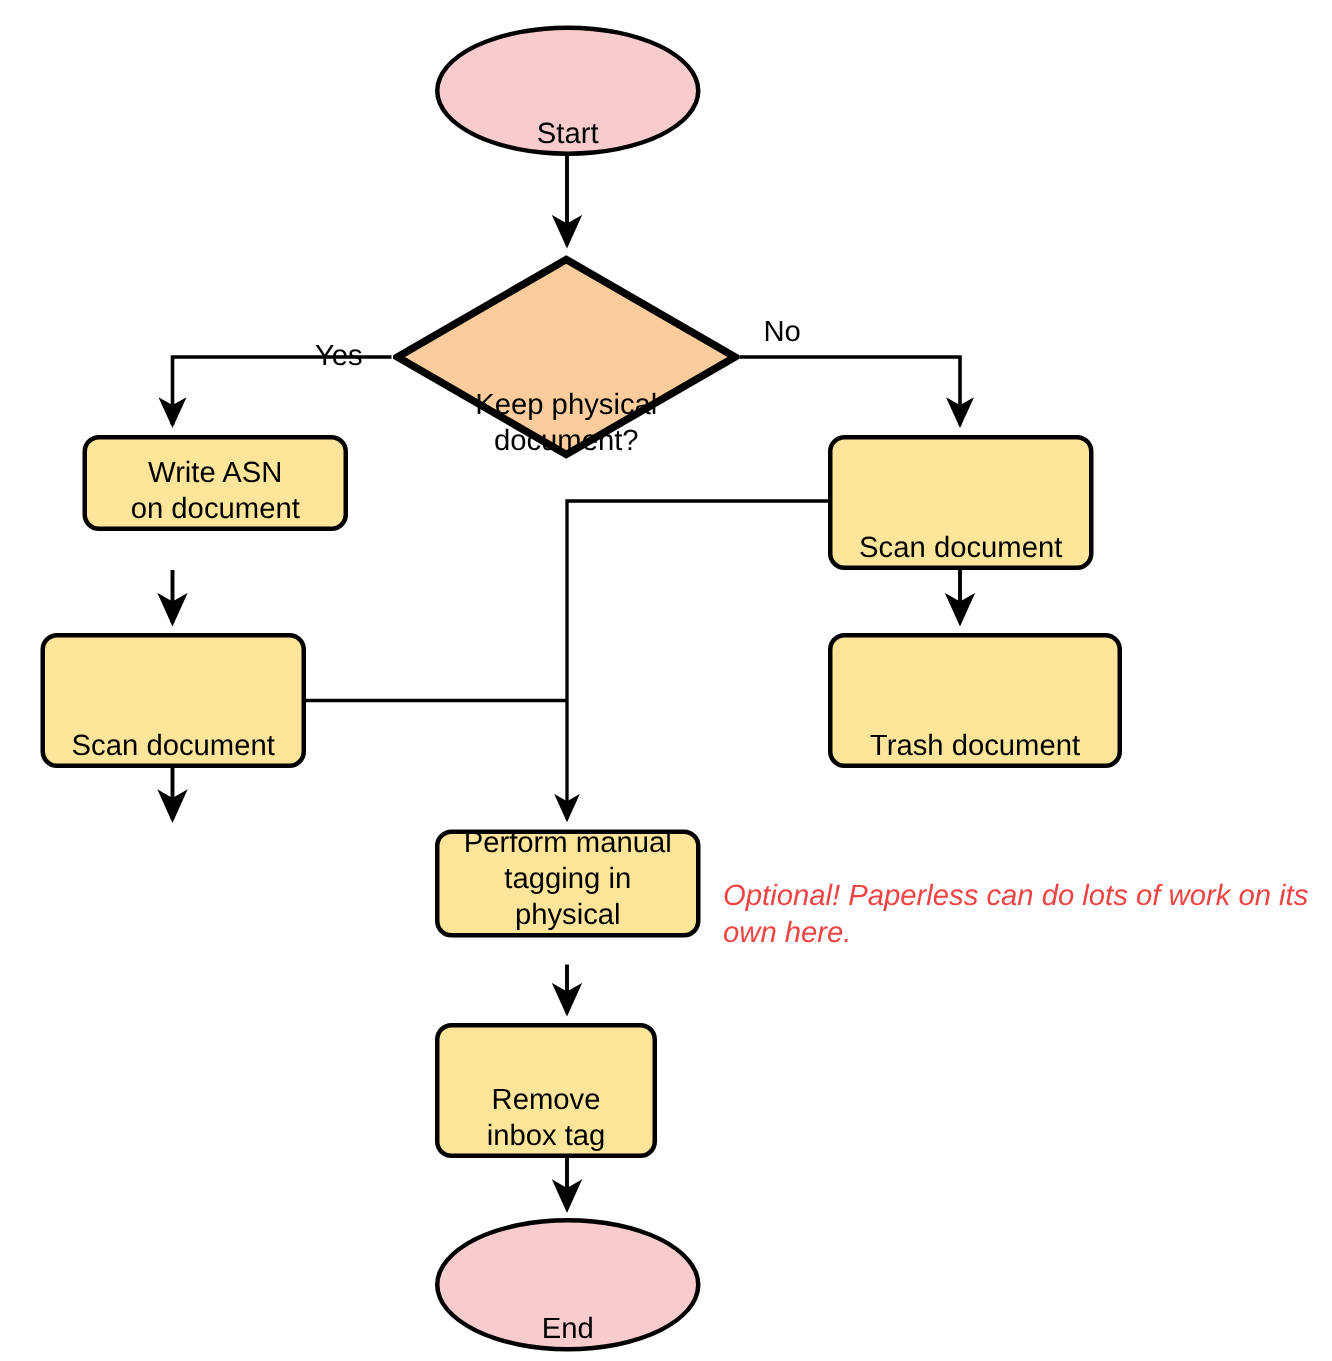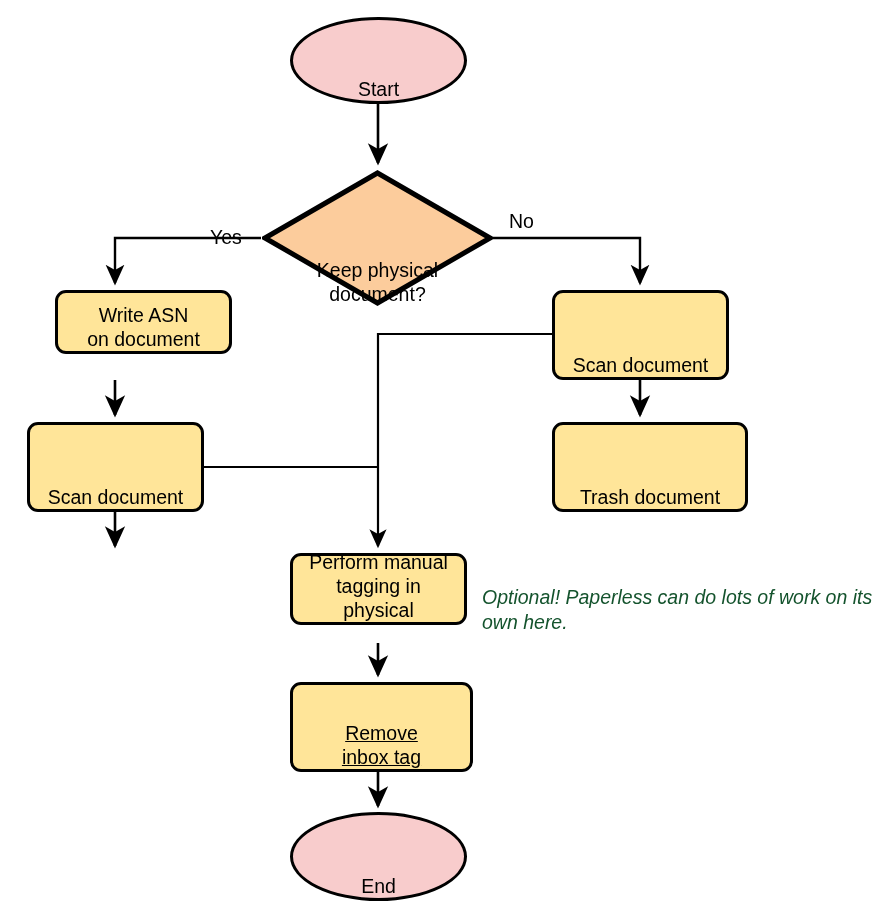--- a/index.html
+++ b/index.html
@@ -67,21 +67,21 @@
     line-height: 22px;
     color: #000000;
     z-index: 3;
     white-space: nowrap;
   }
   .annotation {
     position: absolute;
     font-size: 19.5px;
     line-height: 25px;
     font-style: italic;
-    color: #14532d;
+    color: #ef4444;
     z-index: 3;
   }
 </style>
 </head>
 <body>
 
 <div id="canvas">
 
   <svg id="edges" viewBox="0 0 888 907" xmlns="http://www.w3.org/2000/svg">
     <defs>
@@ -166,21 +166,21 @@
   </div>
 
   <div class="node node-process" style="left:290px; top:553px; width:177px; height:72px;">
     <span>
       <span>Perform manual</span><br>
       <span>tagging in</span><br>
       <span>physical</span>
     </span>
   </div>
 
-  <div class="node node-process" style="left:290px; top:682px; width:183px; height:90px;text-decoration:underline;">
+  <div class="node node-process" style="left:290px; top:682px; width:148px; height:90px;">
     <span>
       <span>Remove</span><br>
       <span>inbox tag</span>
     </span>
   </div>
 
   <div class="node node-terminal" style="left:290px; top:812px; width:177px; height:89px;">
     <span>End</span>
   </div>
 

